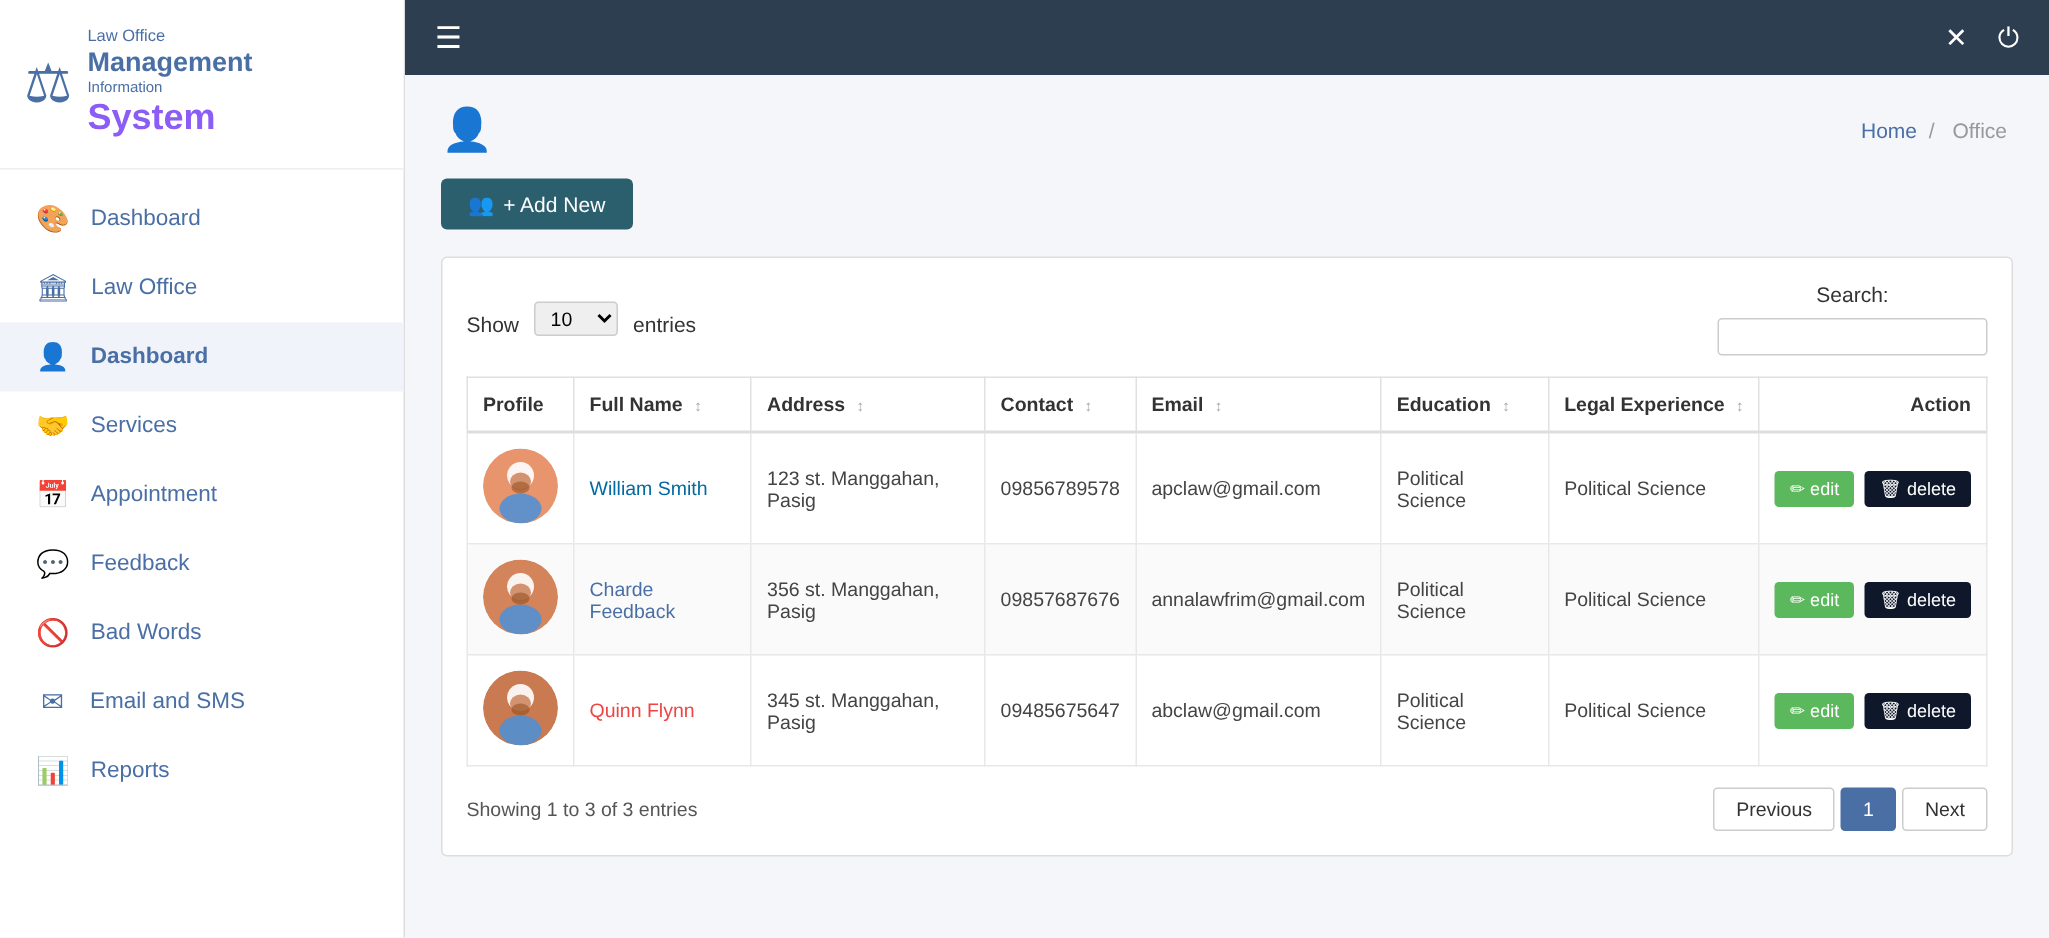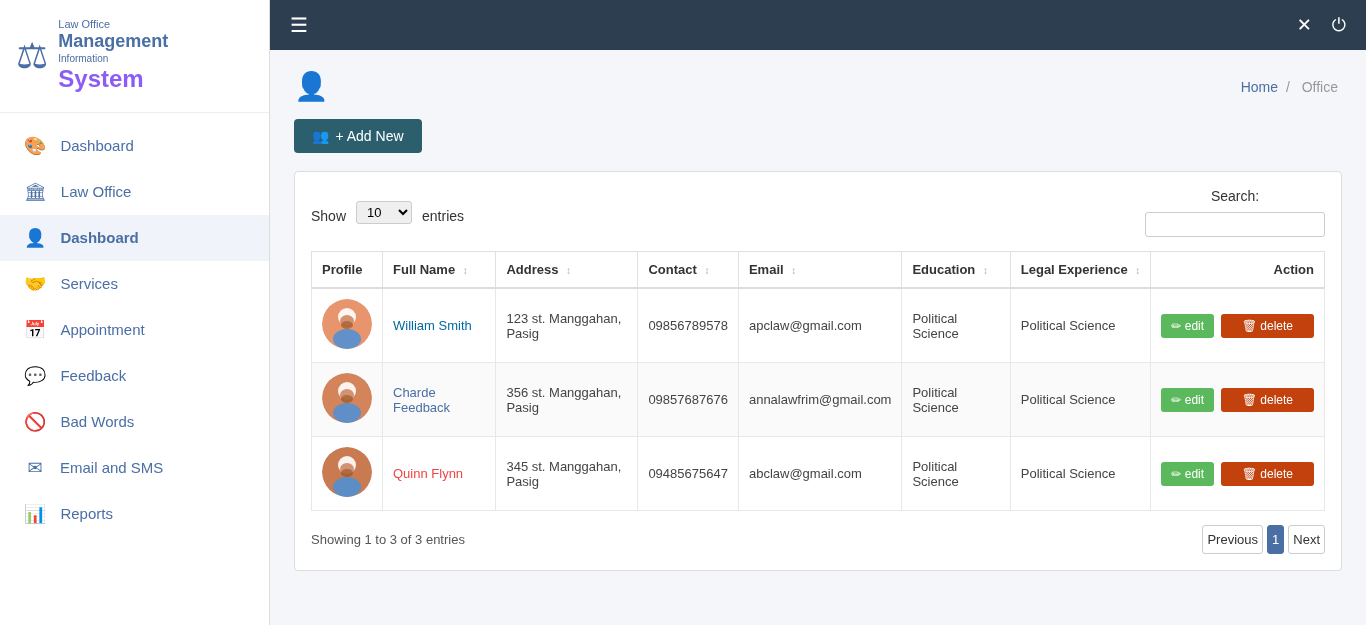--- a/index.html
+++ b/index.html
@@ -193,24 +193,24 @@
       padding: 5px 10px;
       border-radius: 3px;
       cursor: pointer;
       font-size: 12px;
       margin-right: 3px;
       display: inline-flex;
       align-items: center;
       gap: 4px;
     }
     .btn-delete {
-      background: #c2410c;
+      background: #0f172a;
       color: #fff;
       border: none;
-      padding: 5px 21px;
+      padding: 5px 10px;
       border-radius: 3px;
       cursor: pointer;
       font-size: 12px;
       display: inline-flex;
       align-items: center;
       gap: 4px;
     }
 
     
     .table-footer {
@@ -218,21 +218,21 @@
       align-items: center;
       justify-content: space-between;
       margin-top: 14px;
     }
     .table-info { color: #555; font-size: 13px; }
     .pagination { display: flex; gap: 4px; align-items: center; }
     .page-btn {
       border: 1px solid #ccc;
       background: #fff;
       color: #333;
-      padding: 6px 4px;
+      padding: 6px 14px;
       border-radius: 3px;
       cursor: pointer;
       font-size: 13px;
     }
     .page-btn.active { background: #4a6fa5; color: #fff; border-color: #4a6fa5; }
 
     
     .person-svg { width: 50px; height: 50px; }
   </style>
 </head>

